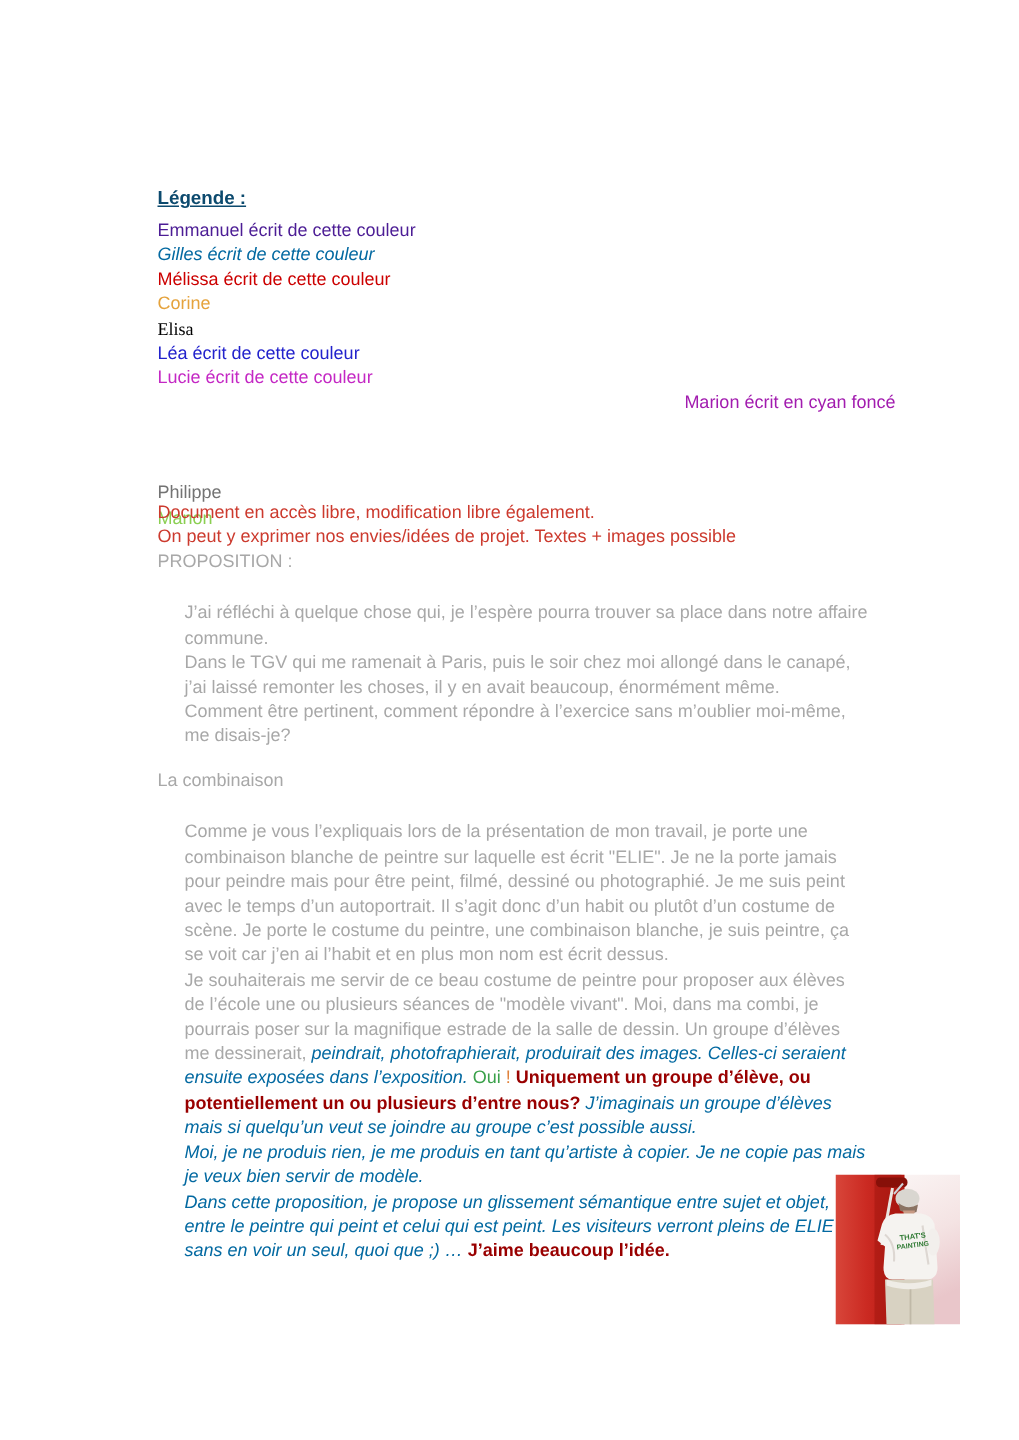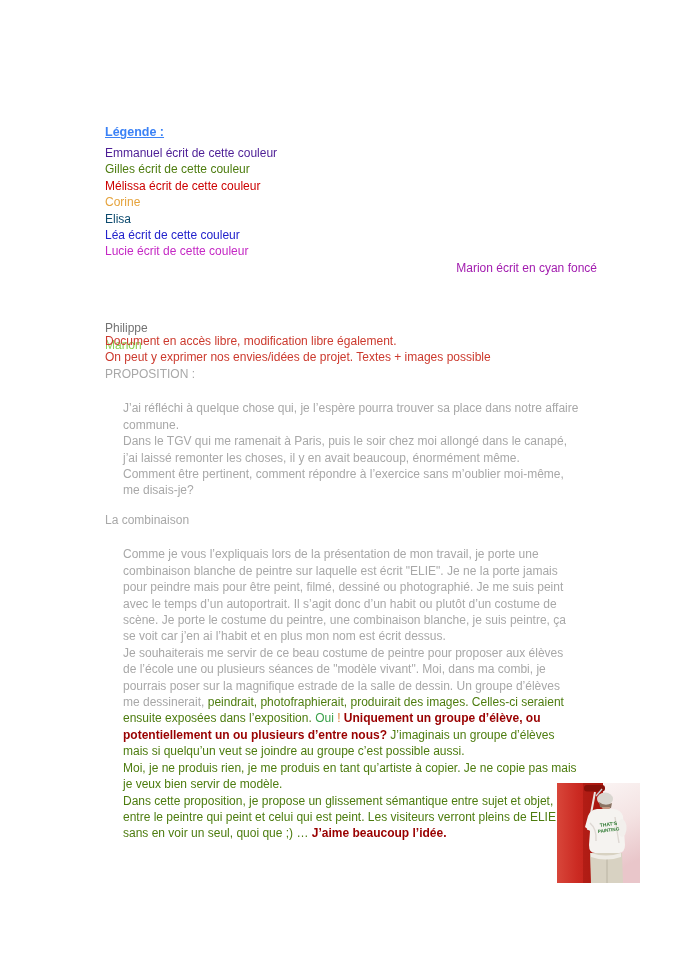--- a/index.html
+++ b/index.html
@@ -1,29 +1,29 @@
 <!DOCTYPE html>
 <html lang="fr"><head>
 <meta charset="utf-8">
 <style>
   html,body{margin:0;padding:0;background:#ffffff;}
   body{width:679px;height:960px;font-family:"Liberation Sans","DejaVu Sans",sans-serif;}
   .page{position:relative;width:679px;height:960px;background:#ffffff;overflow:hidden;}
   .abs{position:absolute;left:105px;width:492px;font-size:12px;line-height:16.4px;}
   .pre{white-space:pre-line;margin:18px;}
-  .legend-heading{top:116px;font-weight:bold;text-decoration:underline;color:#3b82f6;font-size:12.5px;}
+  .legend-heading{top:116px;font-weight:bold;text-decoration:underline;color:#0c4a6e;font-size:12.5px;}
   #legend-list{top:145px;}
   #access-note{top:333px;}
   #proposition{top:366px;}
   #combinaison{top:512px;}
   .c-emmanuel{color:#4c1d95;}
-  .c-gilles{color:#4d7c0f;}
+  .c-gilles{color:#0369a1;font-style:italic;}
   .c-melissa{color:#cc0000;}
   .c-corine{color:#e5a33d;}
-  .c-elisa{color:#0c4a6e;}
+  .c-elisa{color:#000000;font-family:Liberation Serif, serif;}
   .c-lea{color:#2222cc;}
   .c-lucie{color:#c428c4;}
   .c-marion{color:#a21caf;text-align:right;}
   .c-philippe{color:#737373;margin-top:44px;}
   .c-manon{color:#8bcf52;}
   .c-grey{color:#a8a8a8;}
   .c-note{color:#cc3a2e;}
   .c-oui{color:#3aa14a;}
   .c-excl{color:#e0823c;}
   .c-darkred-b{color:#990000;font-weight:bold;}

